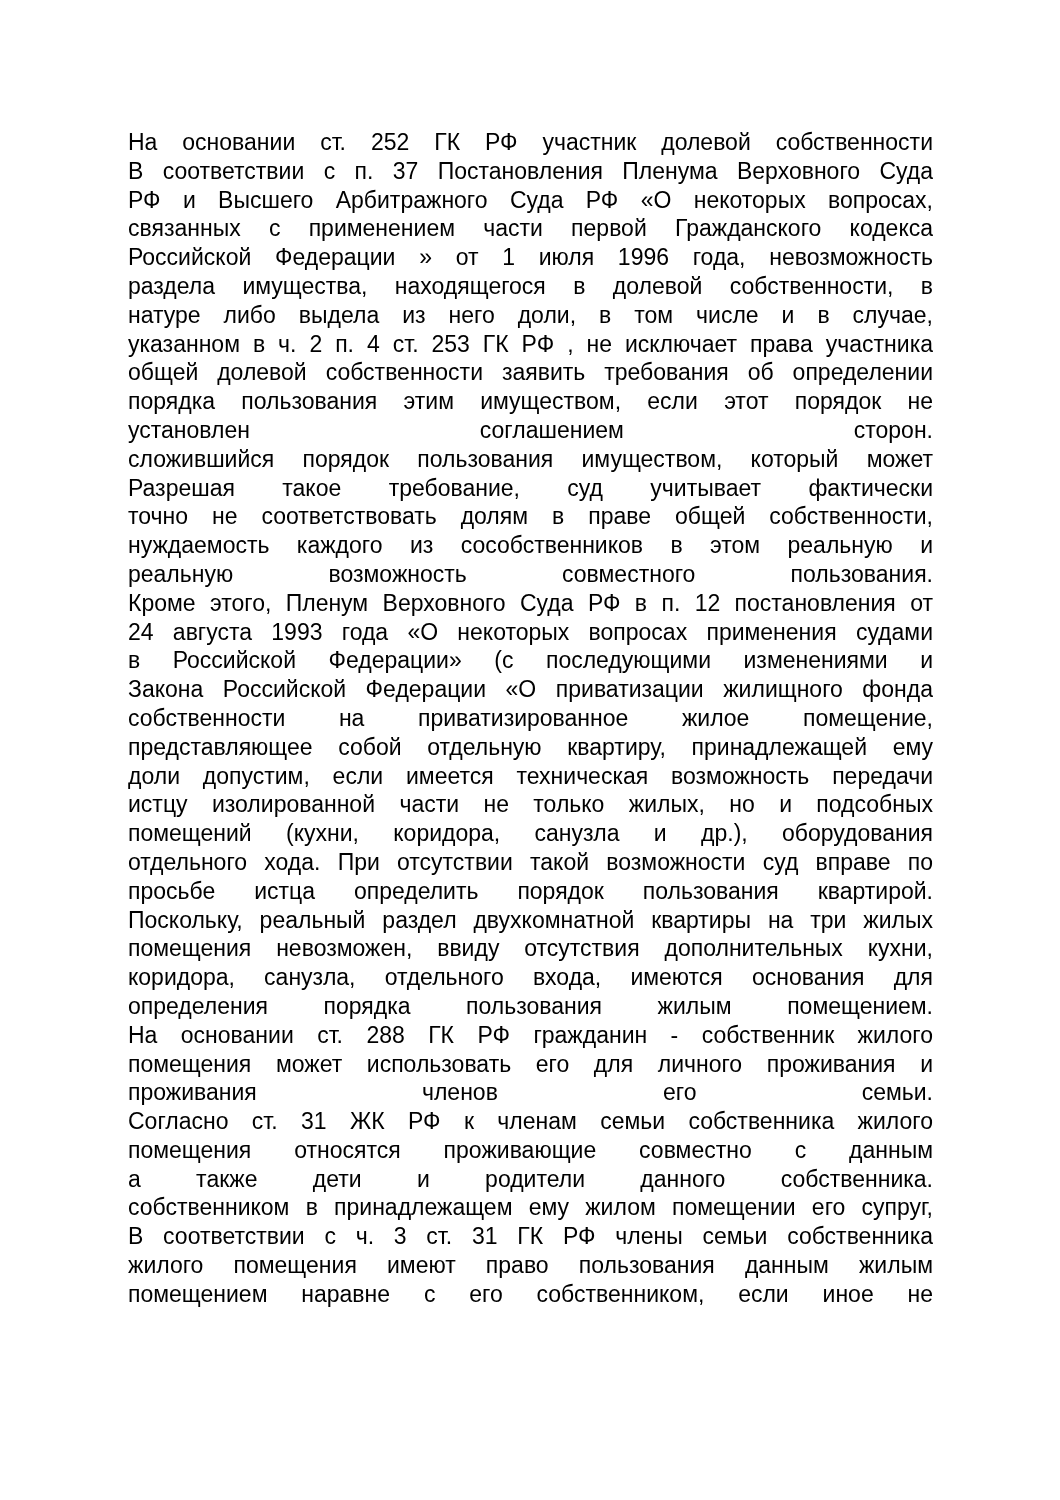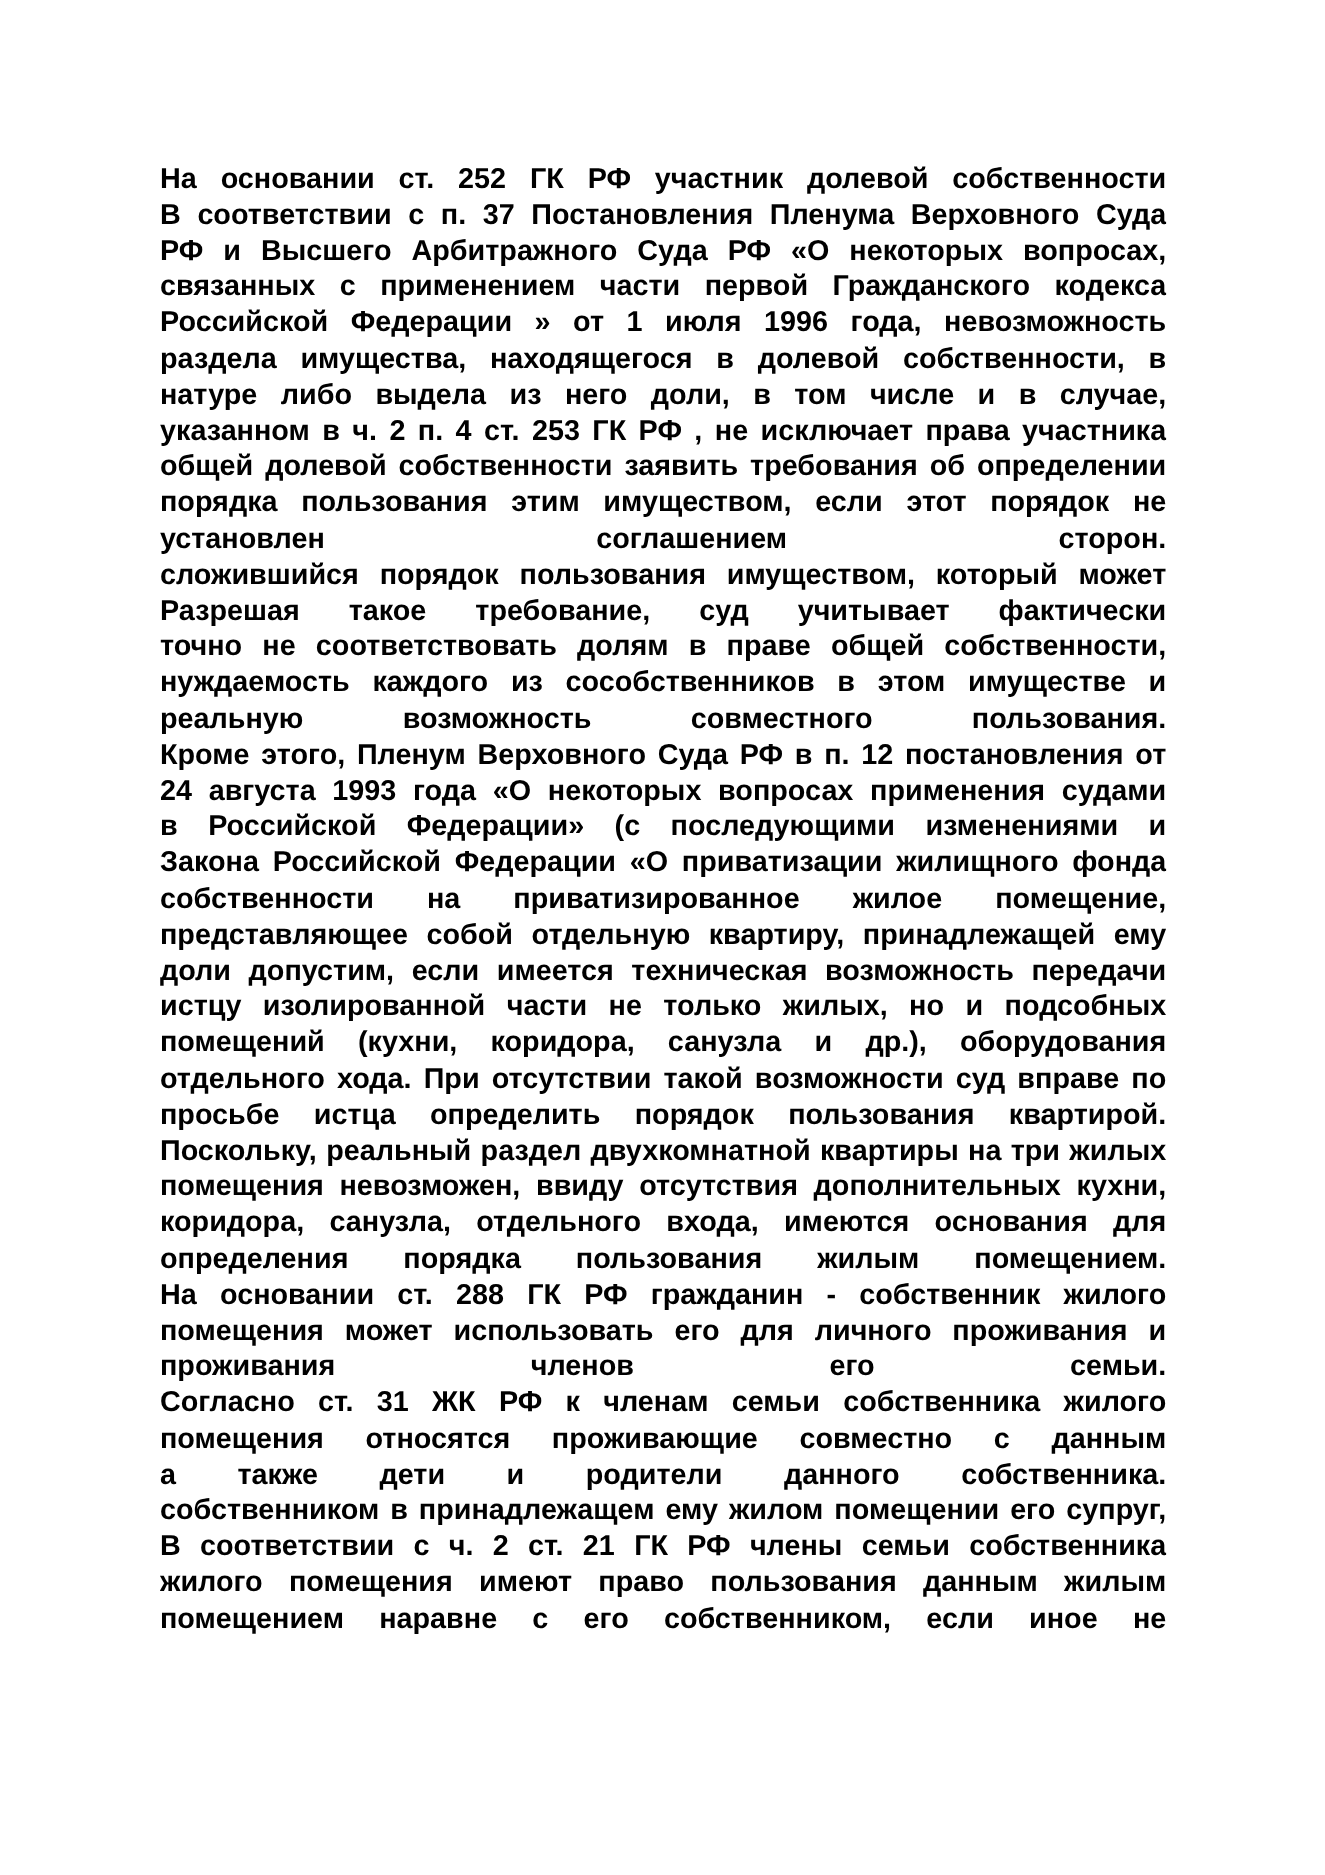--- a/index.html
+++ b/index.html
@@ -29,21 +29,20 @@
   }
   .line {
     height: 28.8px;
     line-height: 28.8px;
     text-align: justify;
     text-align-last: justify;
     -moz-text-align-last: justify;
     text-justify: inter-word;
     white-space: normal;
     overflow: hidden;
-    font-weight: bold;
   }
 </style>
 </head>
 <body>
 
 <div class="page">
   <div class="text-block">
 
   <div class="line">На основании ст. 252 ГК РФ участник долевой собственности</div>
       <div class="line">В соответствии с п. 37 Постановления Пленума Верховного Суда</div>
@@ -52,21 +51,21 @@
       <div class="line">Российской Федерации » от 1 июля 1996 года, невозможность</div>
       <div class="line">раздела имущества, находящегося в долевой собственности, в</div>
       <div class="line">натуре либо выдела из него доли, в том числе и в случае,</div>
       <div class="line">указанном в ч. 2 п. 4 ст. 253 ГК РФ , не исключает права участника</div>
       <div class="line">общей долевой собственности заявить требования об определении</div>
       <div class="line">порядка пользования этим имуществом, если этот порядок не</div>
       <div class="line">установлен соглашением сторон.</div>
       <div class="line">сложившийся порядок пользования имуществом, который может</div>
       <div class="line">Разрешая такое требование, суд учитывает фактически</div>
       <div class="line">точно не соответствовать долям в праве общей собственности,</div>
-      <div class="line">нуждаемость каждого из сособственников в этом имуществе и</div>
+      <div class="line">нуждаемость каждого из сособственников в этом реальную и</div>
       <div class="line">реальную возможность совместного пользования.</div>
       <div class="line">Кроме этого, Пленум Верховного Суда РФ в п. 12 постановления от</div>
       <div class="line">24 августа 1993 года «О некоторых вопросах применения судами</div>
       <div class="line">в Российской Федерации» (с последующими изменениями и</div>
       <div class="line">Закона Российской Федерации «О приватизации жилищного фонда</div>
       <div class="line">собственности на приватизированное жилое помещение,</div>
       <div class="line">представляющее собой отдельную квартиру, принадлежащей ему</div>
       <div class="line">доли допустим, если имеется техническая возможность передачи</div>
       <div class="line">истцу изолированной части не только жилых, но и подсобных</div>
       <div class="line">помещений (кухни, коридора, санузла и др.), оборудования</div>
@@ -76,17 +75,17 @@
       <div class="line">помещения невозможен, ввиду отсутствия дополнительных кухни,</div>
       <div class="line">коридора, санузла, отдельного входа, имеются основания для</div>
       <div class="line">определения порядка пользования жилым помещением.</div>
       <div class="line">На основании ст. 288 ГК РФ гражданин - собственник жилого</div>
       <div class="line">помещения может использовать его для личного проживания и</div>
       <div class="line">проживания членов его семьи.</div>
       <div class="line">Согласно ст. 31 ЖК РФ к членам семьи собственника жилого</div>
       <div class="line">помещения относятся проживающие совместно с данным</div>
       <div class="line">а также дети и родители данного собственника.</div>
       <div class="line">собственником в принадлежащем ему жилом помещении его супруг,</div>
-      <div class="line">В соответствии с ч. 2 ст. 21 ГК РФ члены семьи собственника</div>
+      <div class="line">В соответствии с ч. 3 ст. 31 ГК РФ члены семьи собственника</div>
       <div class="line">жилого помещения имеют право пользования данным жилым</div>
       <div class="line">помещением наравне с его собственником, если иное не</div>
     </div>
 </div>
 
 </body></html>

